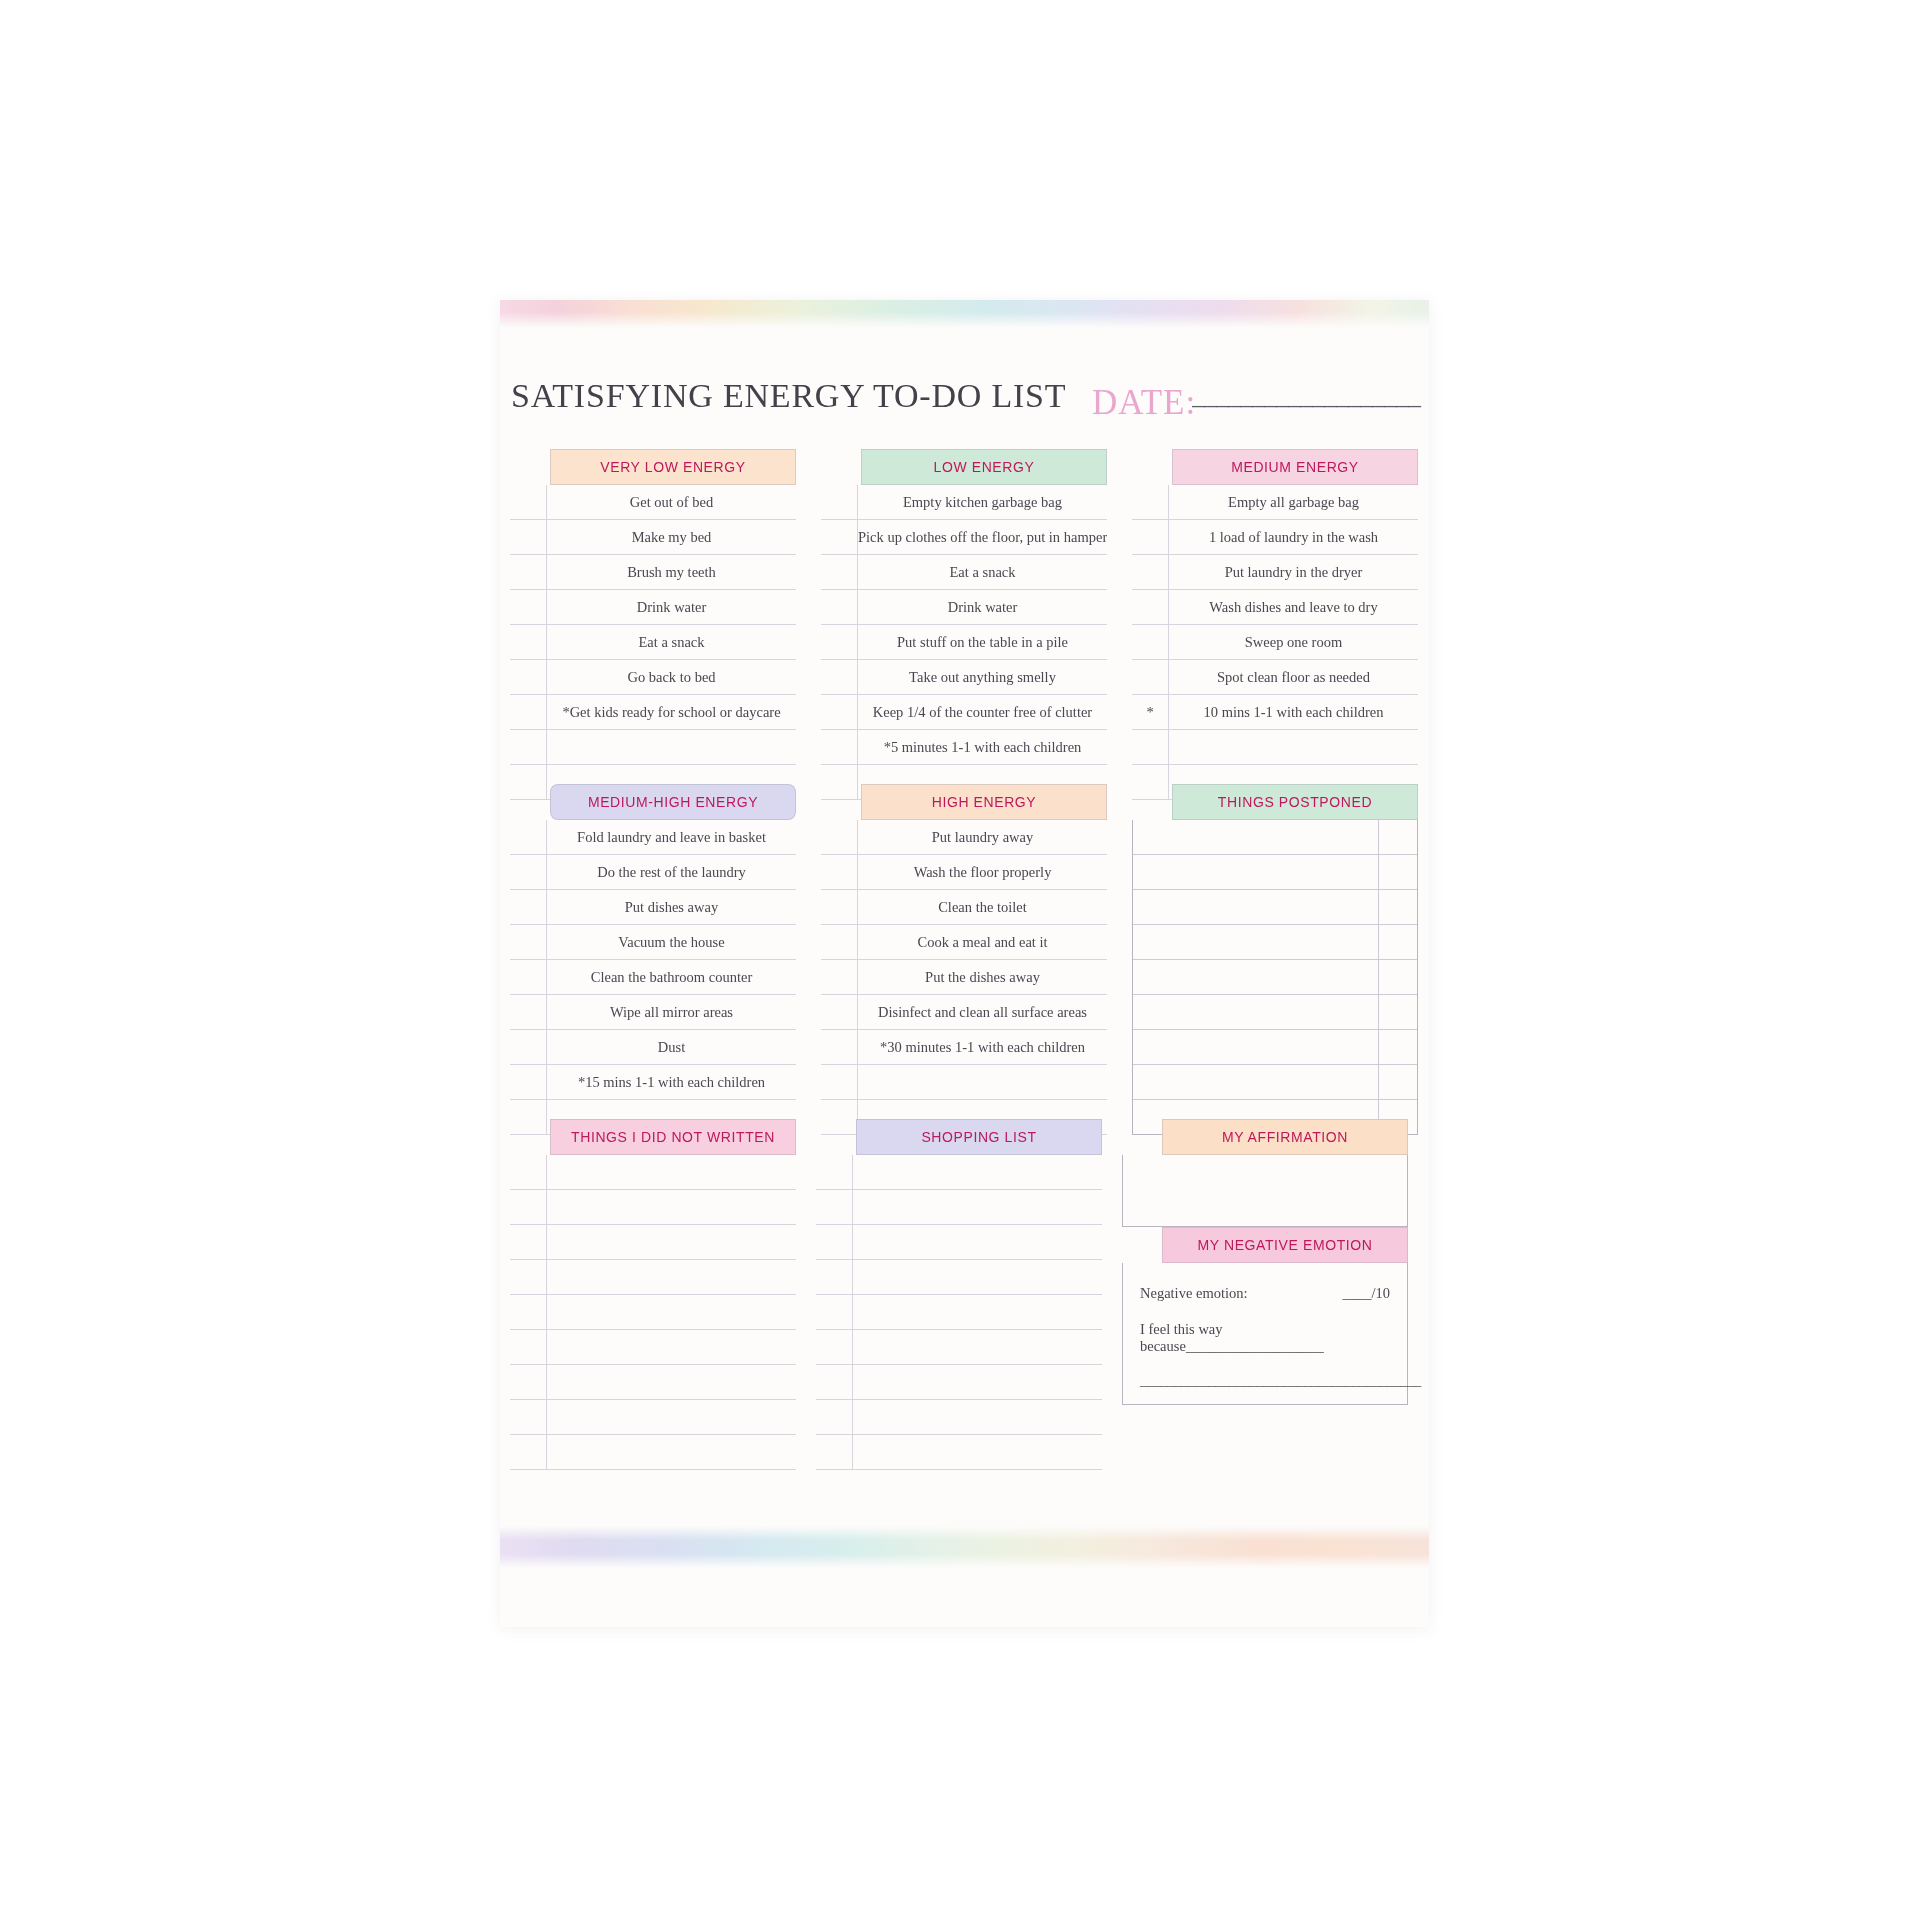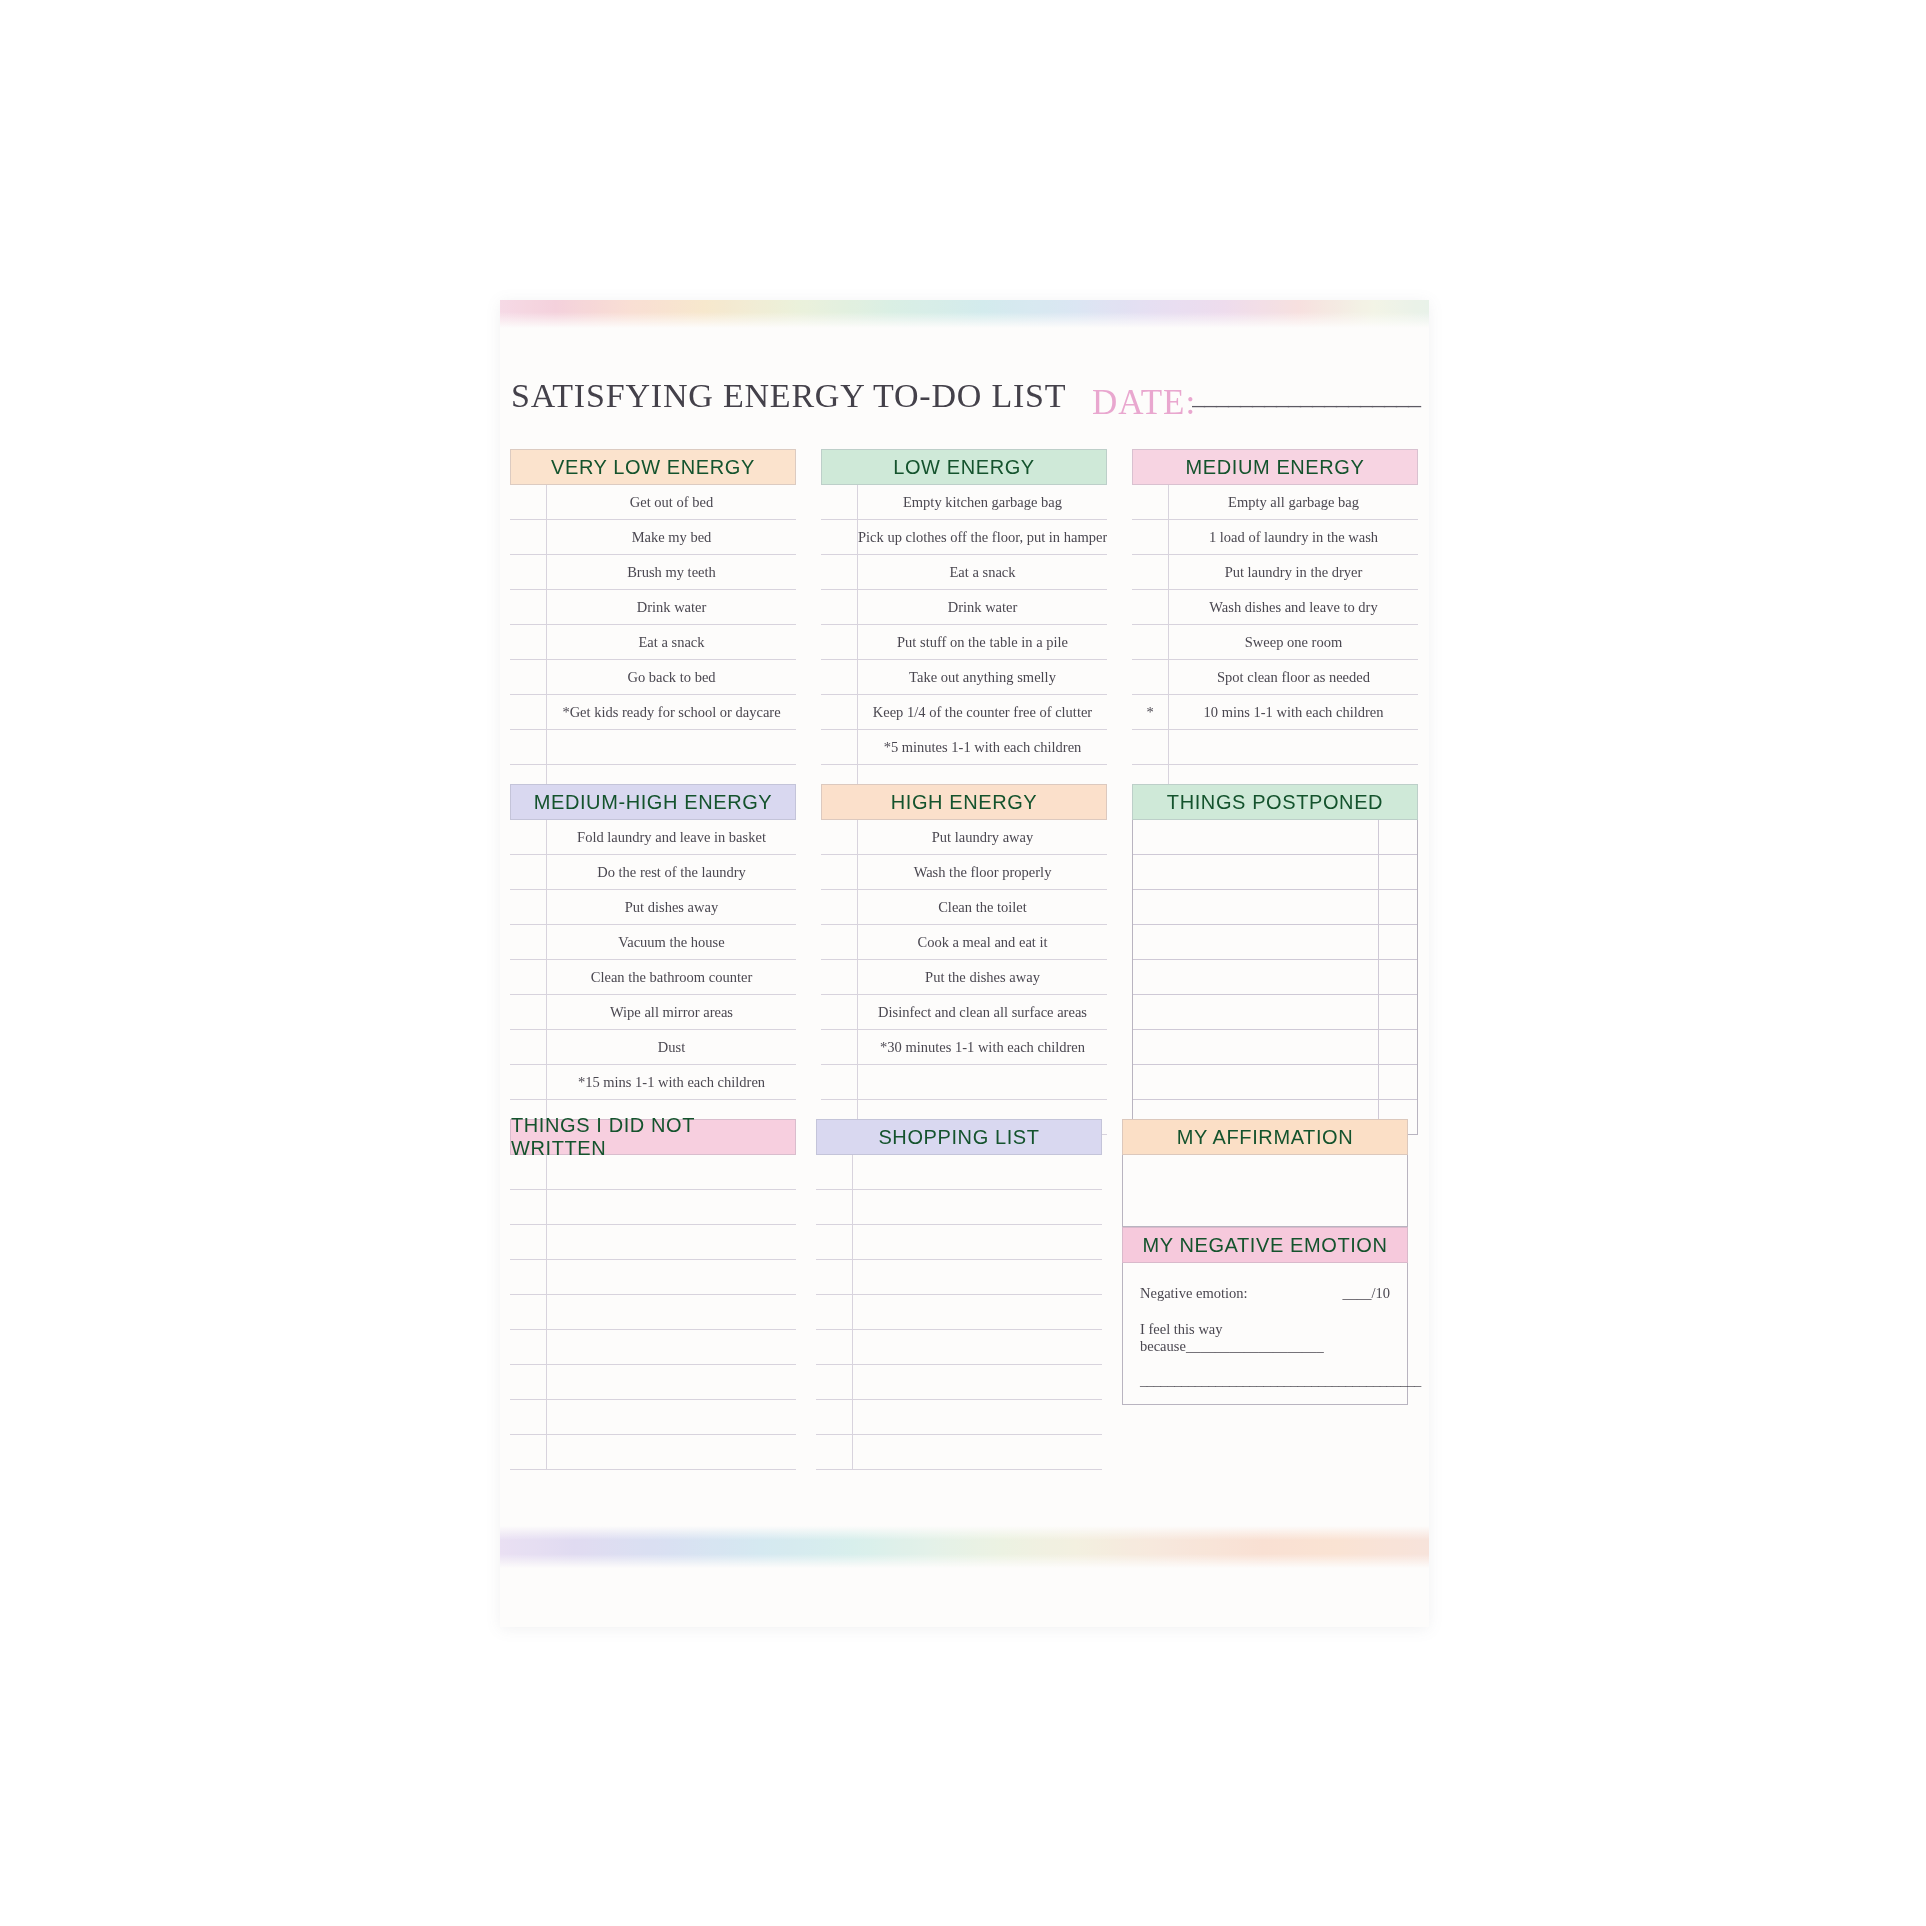--- a/index.html
+++ b/index.html
@@ -152,30 +152,31 @@
   .row.r2 { margin-top: 28px; height: 307px; }
   .row.r3 { margin-top: 28px; height: 327px; gap: 20px; }
 
   .block { width: 286px; position: relative; }
 
   .bhead {
     height: 36px;
     display: flex;
     align-items: center;
     justify-content: center;
-    font-size: 20px;
+    font-size: 14px;
     letter-spacing: 0.6px;
-    color: #14532d;
+    color: #be185d;
     border: 1px solid rgba(150,150,165,0.30);
     box-sizing: border-box;
+    margin-left: 40px;
   }
   .h-vlow   { background: #fbe3cd; }
   .h-low    { background: #cfe9d8; }
   .h-med    { background: #f7d4e2; }
-  .h-medhigh{ background: #d9d8f0; }
+  .h-medhigh{ background: #d9d8f0; border-radius: 8px; }
   .h-high   { background: #fbe0cb; }
   .h-postp  { background: #cfe9d8; }
   .h-notwrit{ background: #f7cfdf; }
   .h-shop   { background: #d9d8f0; }
   .h-affirm { background: #fbdfc6; }
   .h-neg    { background: #f6c9dc; }
 
   
   table.tl {
     border-collapse: collapse;

